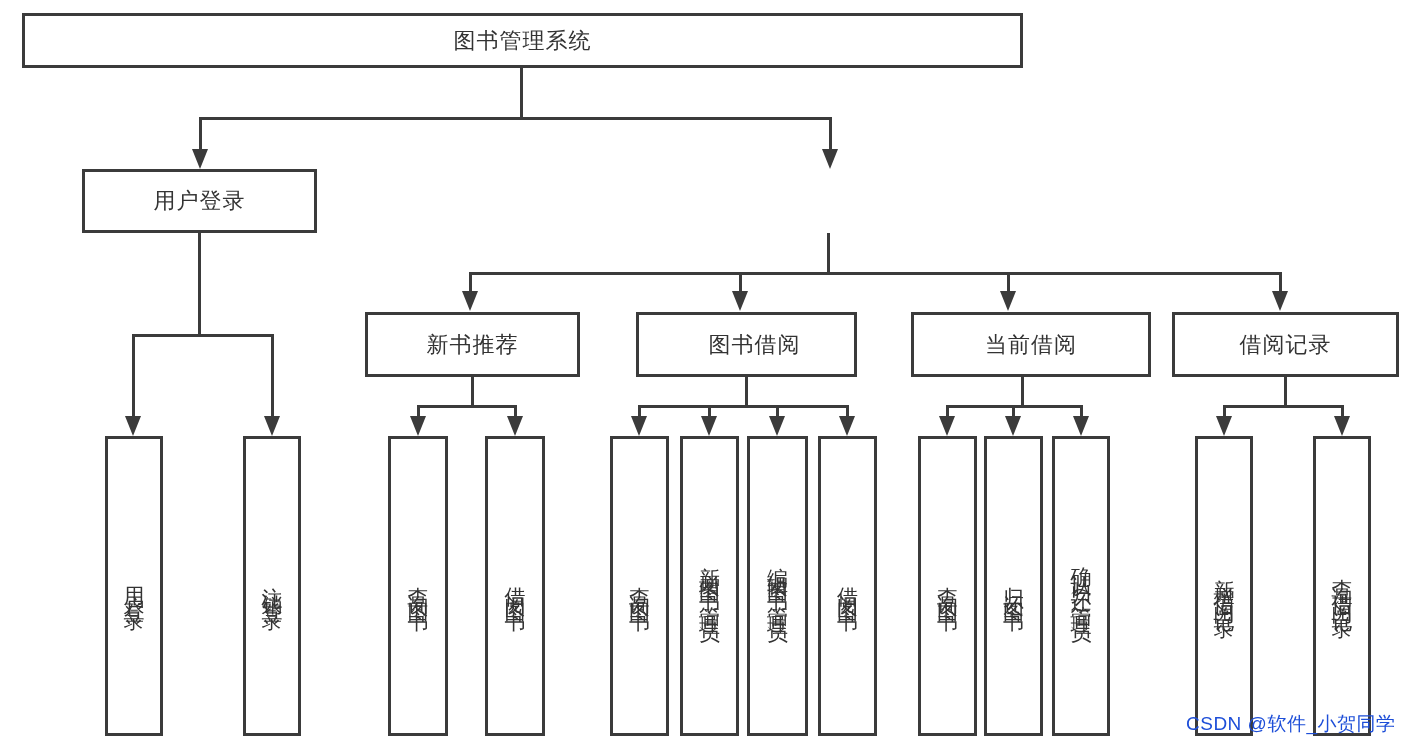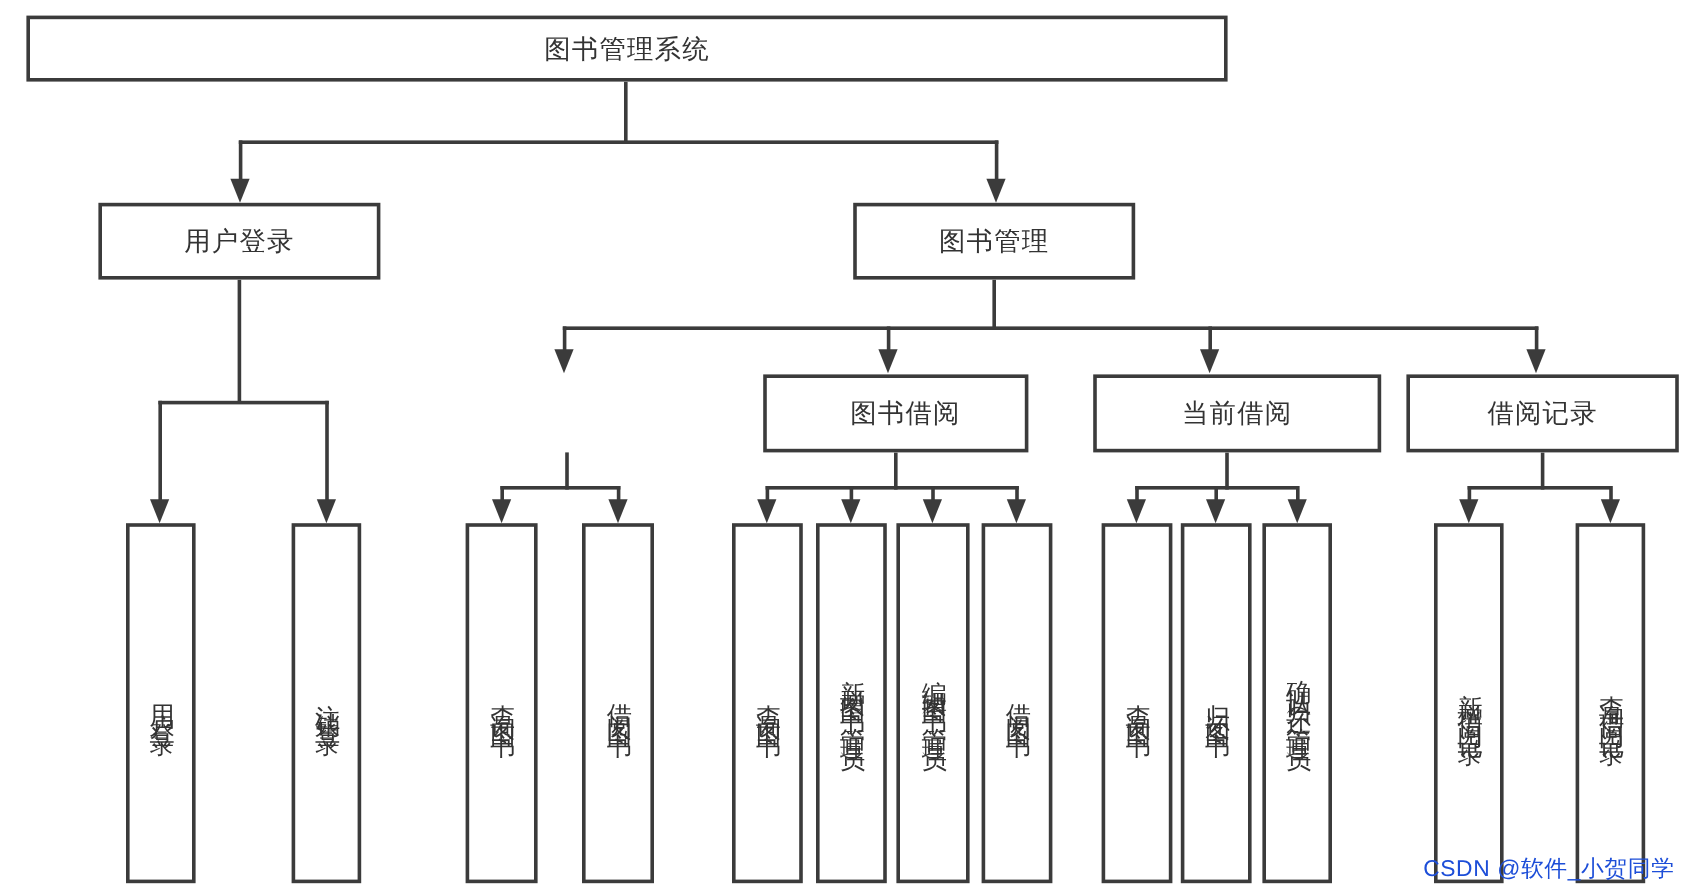--- a/index.html
+++ b/index.html
@@ -33,24 +33,24 @@
 
 <div class="canvas">
 
   <div class="box" style="left:22px;top:13px;width:1001px;height:55px;">
     <span class="h-label">图书管理系统</span>
   </div>
 
   <div class="box" style="left:82px;top:169px;width:235px;height:64px;">
     <span class="h-label">用户登录</span>
   </div>
-  <div class="box" style="left:711px;top:169px;width:235px;height:64px;">
-    <span class="h-label">图书管理</span>
+
+  <div class="box" style="left:365px;top:312px;width:215px;height:65px;">
+    <span class="h-label">新书推荐</span>
   </div>
-
   <div class="box" style="left:636px;top:312px;width:221px;height:65px;padding-left:16px;">
     <span class="h-label">图书借阅</span>
   </div>
   <div class="box" style="left:911px;top:312px;width:240px;height:65px;">
     <span class="h-label">当前借阅</span>
   </div>
   <div class="box" style="left:1172px;top:312px;width:227px;height:65px;">
     <span class="h-label">借阅记录</span>
   </div>
 

